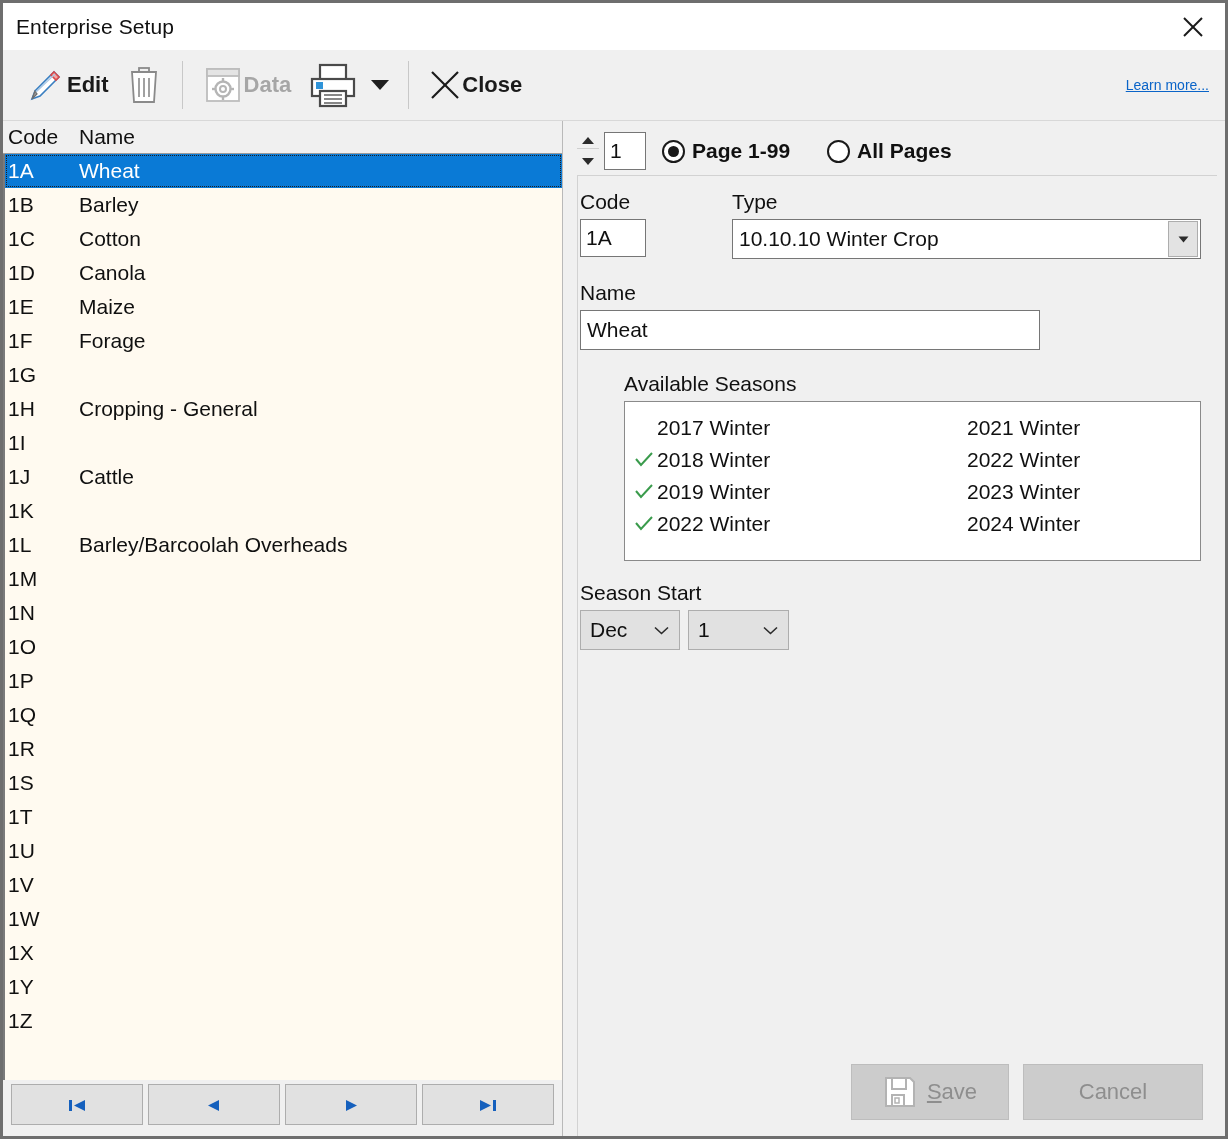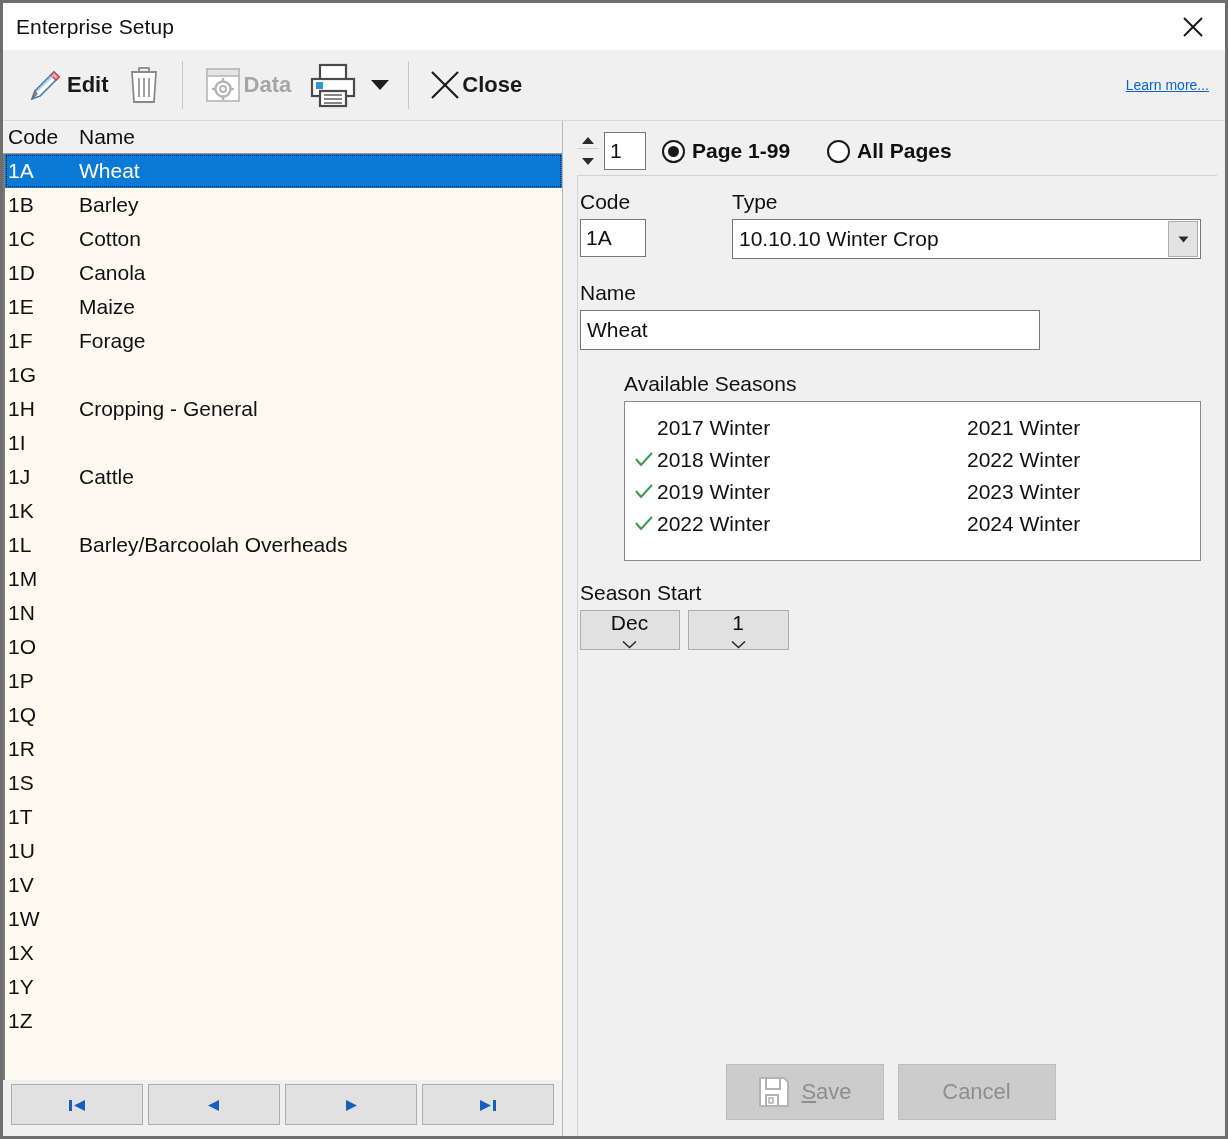--- a/index.html
+++ b/index.html
@@ -342,51 +342,50 @@
     height: 40px;
     background: #e1e1e1;
     border: 1px solid #adadad;
     display: flex;
     align-items: center;
     justify-content: space-between;
     padding: 0 10px 0 9px;
     font-size: 21px;
     color: #101010;
     cursor: pointer;
-    flex-direction: column;
   }
   #month-select { width: 100px; }
   #day-select { width: 101px; }
 
   
   #footer-buttons {
     height: 74px;
     min-height: 74px;
     display: flex;
     align-items: center;
-    justify-content: center;
+    justify-content: flex-end;
     gap: 14px;
     padding: 0 14px 14px 0;
     border-left: 1px solid #d2d2d2;
     background: #f0f0f0;
   }
   .dlg-btn {
     height: 56px;
     background: #cccccc;
     border: 1px solid #bdbdbd;
     display: flex;
     align-items: center;
     justify-content: center;
     gap: 10px;
     font-size: 22px;
     color: #8e8e8e;
     cursor: default;
   }
   #save-button { width: 158px; }
-  #cancel-button { width: 158px; }
+  #cancel-button { width: 180px; }
   .accel { text-decoration: underline; }
 </style>
 </head>
 <body>
 
 <div id="window">
 
   <div id="titlebar">
     <span id="title-text">Enterprise Setup</span>
     <div id="close-window-btn">

